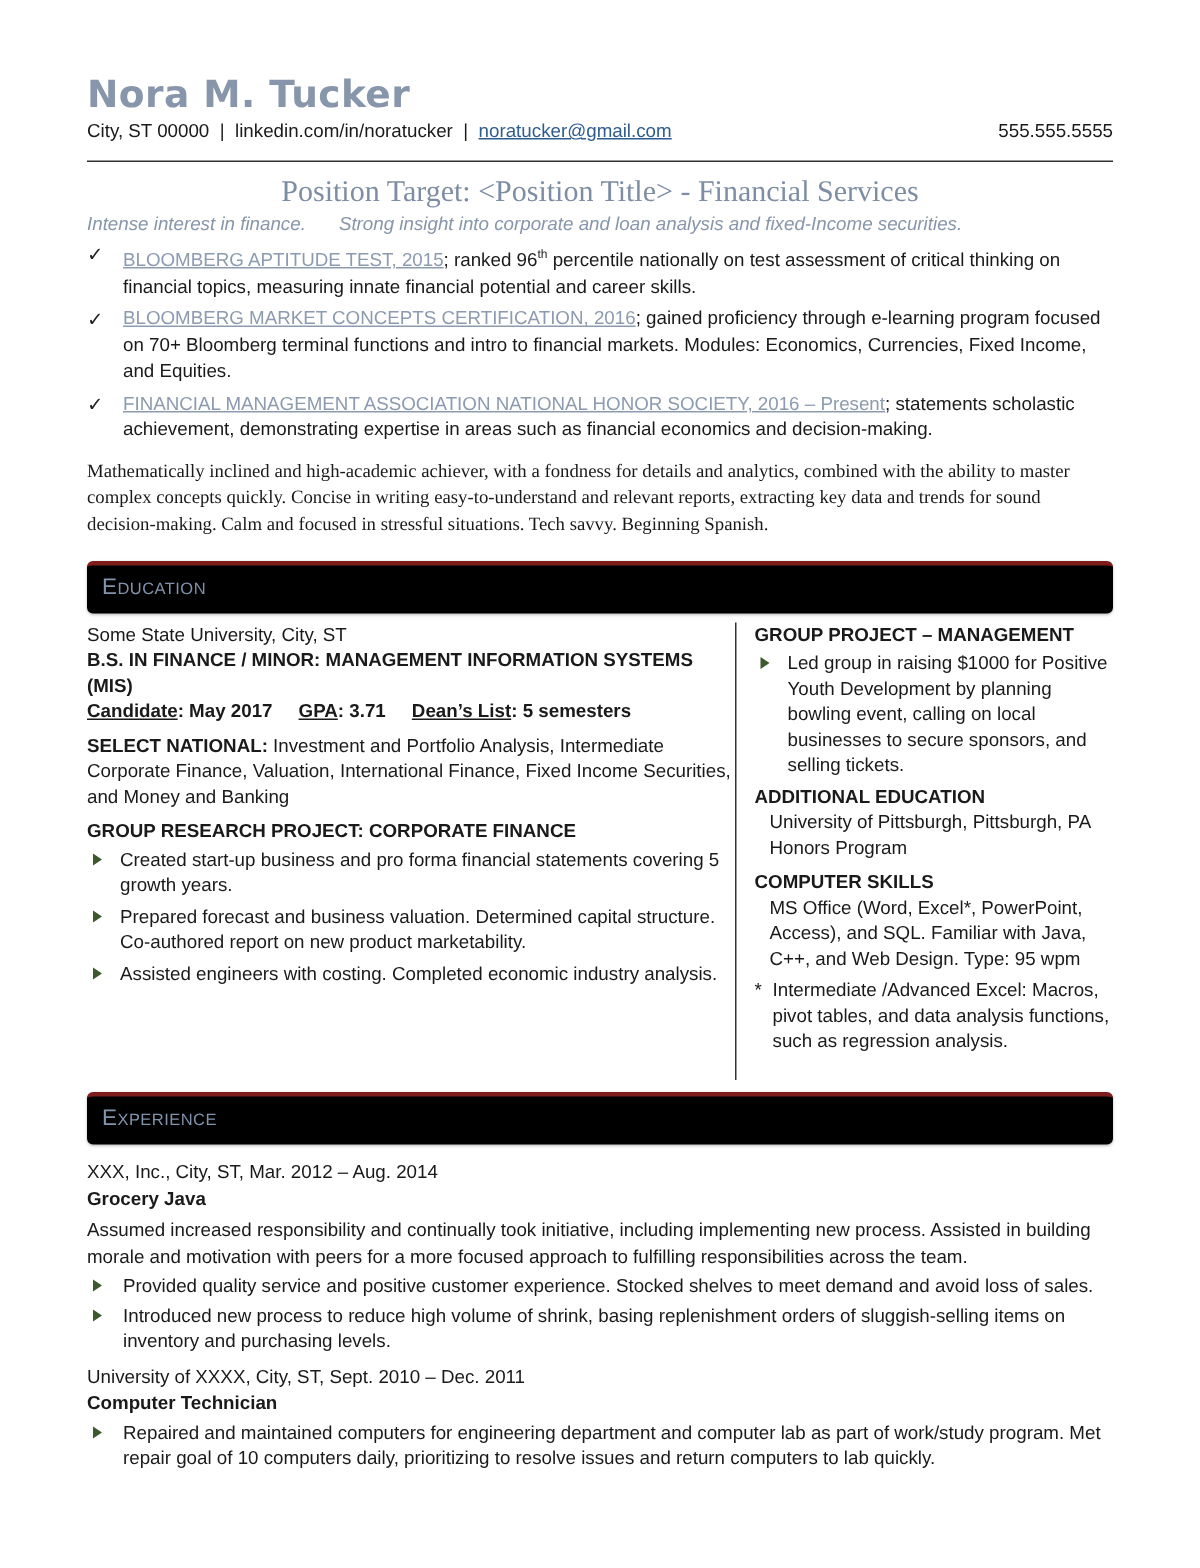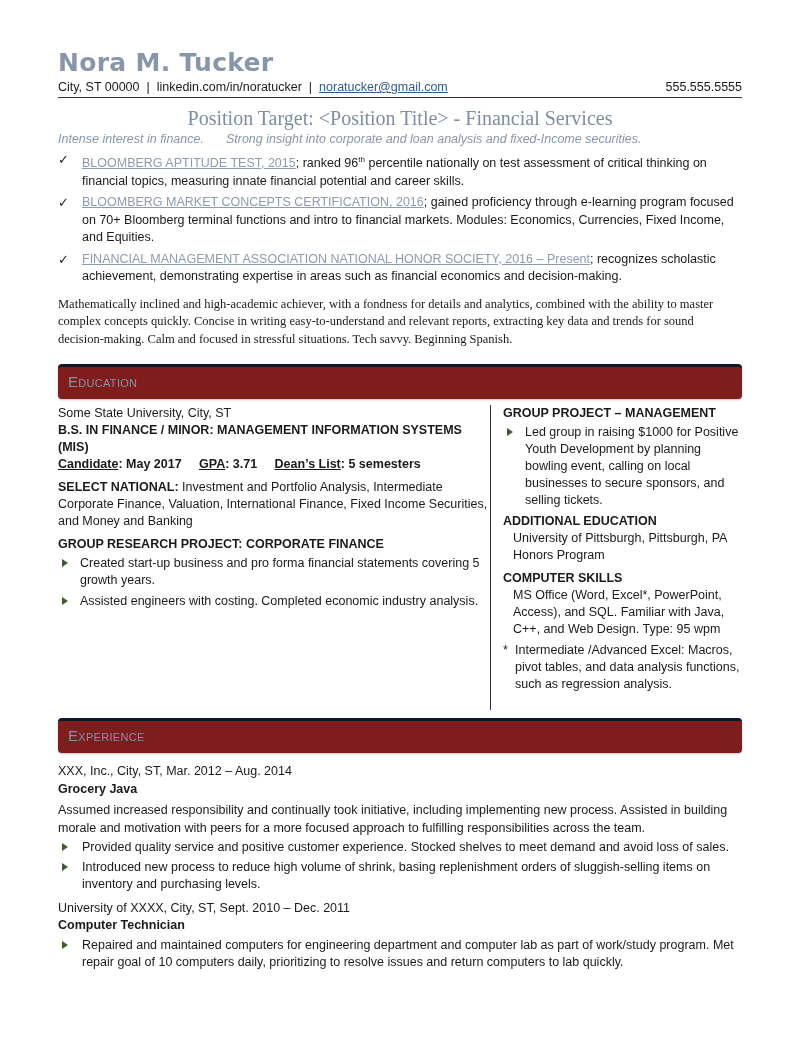--- a/index.html
+++ b/index.html
@@ -1,31 +1,31 @@
 <!DOCTYPE html>
 <html><head>
 <meta charset="utf-8">
 <style>
   html, body { margin: 0; padding: 0; background: #ffffff; }
   body { width: 800px; height: 1045px; position: relative; overflow: hidden;
          font-family: "Liberation Sans", sans-serif; color: #1a1a1a; }
   .page { position: absolute; left: 58px; top: 48px; width: 684px; }
   .name { font-family: "DejaVu Sans", sans-serif; font-size: 25px; color: #8796aa; letter-spacing: 0.3px; line-height: 30px; margin: 0; }
   .contact { display: flex; justify-content: space-between; font-size: 12.5px; line-height: 16px;
-             border-bottom: 1.5px solid #333; padding-bottom: 2px; margin-top: 1px; }
+             border-bottom: 1.5px solid #333; padding-bottom: 12px; margin-top: 1px; }
   .contact a { color: #2f5c8f; text-decoration: underline; }
   .pos-title { font-family: Liberation Serif, serif; font-size: 20px; color: #7d8da3; margin-top: 10px; line-height: 21px; text-align: center; }
   .tagline { font-style: italic; font-size: 12.5px; color: #8796aa; margin-top: 2px; line-height: 16px; }
   .tagline span + span { margin-left: 22px; }
   .checklist { list-style: none; margin: 4px 0 0 0; padding: 0; }
   .checklist li { position: relative; padding-left: 24px; font-size: 12.5px; line-height: 17.5px; margin-bottom: 4px; }
   .check { position: absolute; left: 0; top: 0; font-size: 13px; color: #222; }
   .hl { color: #8c9bb0; text-decoration: underline; }
   .summary { font-size: 12.5px; line-height: 17.5px; margin-top: 10px; font-family: Liberation Serif, serif; }
-  .section-bar { margin-top: 16px; height: 32px; background: #7f1d1d; border-top: 3px solid #0f172a;
+  .section-bar { margin-top: 16px; height: 32px; background: #000000; border-top: 3px solid #7f1d1d;
                  border-radius: 4px; box-shadow: 0 1px 2px rgba(0,0,0,0.25); position: relative; }
   .section-bar .label { position: absolute; left: 10px; top: 6px; font-size: 15px; color: #8193ab; font-variant: small-caps; letter-spacing: 0.3px; }
   .edu { display: flex; margin-top: 6px; }
   .edu-left { width: 432px; font-size: 12.5px; line-height: 17px; }
   .edu-divider { width: 1px; background: #333; margin: 0 6px 0 0; height: 305px; }
   .edu-right { flex: 1; padding-left: 6px; font-size: 12.5px; line-height: 17px; }
   .b { font-weight: bold; }
   .u { text-decoration: underline; }
   .mt6 { margin-top: 6px; }
   .arrows { list-style: none; margin: 2px 0 0 0; padding: 0; }
@@ -64,21 +64,21 @@
     <li>
       <span class="check">✓</span>
       <span class="hl">BLOOMBERG APTITUDE TEST, 2015</span><span>; ranked 96</span><sup style="font-size:8px">th</sup><span> percentile nationally on test assessment of critical thinking on financial topics, measuring innate financial potential and career skills.</span>
     </li>
     <li>
       <span class="check">✓</span>
       <span class="hl">BLOOMBERG MARKET CONCEPTS CERTIFICATION, 2016</span><span>; gained proficiency through e-learning program focused on 70+ Bloomberg terminal functions and intro to financial markets. Modules: Economics, Currencies, Fixed Income, and Equities.</span>
     </li>
     <li>
       <span class="check">✓</span>
-      <span class="hl">FINANCIAL MANAGEMENT ASSOCIATION NATIONAL HONOR SOCIETY, 2016 – Present</span><span>; recognizes scholastic achievement, demonstrating expertise in areas such as financial economics and decision-making.</span>
+      <span class="hl">FINANCIAL MANAGEMENT ASSOCIATION NATIONAL HONOR SOCIETY, 2016 – Present</span><span>; statements scholastic achievement, demonstrating expertise in areas such as financial economics and decision-making.</span>
     </li>
   </ul>
 
   <div class="summary">Mathematically inclined and high-academic achiever, with a fondness for details and analytics, combined with the ability to master complex concepts quickly. Concise in writing easy-to-understand and relevant reports, extracting key data and trends for sound decision-making. Calm and focused in stressful situations. Tech savvy. Beginning Spanish.</div>
 
   <div class="section-bar">
     <span class="label">Education</span>
   </div>
 
   <div class="edu">
@@ -89,20 +89,21 @@
         <span class="u">Candidate</span><span>: May 2017</span>&nbsp;&nbsp;&nbsp;&nbsp;
         <span class="u">GPA</span><span>: 3.71</span>&nbsp;&nbsp;&nbsp;&nbsp;
         <span class="u">Dean’s List</span><span>: 5 semesters</span>
       </div>
       <div class="mt6">
         <span class="b">SELECT NATIONAL:</span><span> Investment and Portfolio Analysis, Intermediate Corporate Finance, Valuation, International Finance, Fixed Income Securities, and Money and Banking</span>
       </div>
       <div class="b mt6">GROUP RESEARCH PROJECT: CORPORATE FINANCE</div>
       <ul class="arrows">
         <li><span class="arrow"></span><span>Created start-up business and pro forma financial statements covering 5 growth years.</span></li>
+        <li><span class="arrow"></span><span>Prepared forecast and business valuation. Determined capital structure. Co-authored report on new product marketability.</span></li>
         <li><span class="arrow"></span><span>Assisted engineers with costing. Completed economic industry analysis.</span></li>
       </ul>
     </div>
     <div class="edu-divider"></div>
     <div class="edu-right">
       <div class="b">GROUP PROJECT – MANAGEMENT</div>
       <ul class="arrows">
         <li><span class="arrow"></span><span>Led group in raising $1000 for Positive Youth Development by planning bowling event, calling on local businesses to secure sponsors, and selling tickets.</span></li>
       </ul>
       <div class="b">ADDITIONAL EDUCATION</div>

